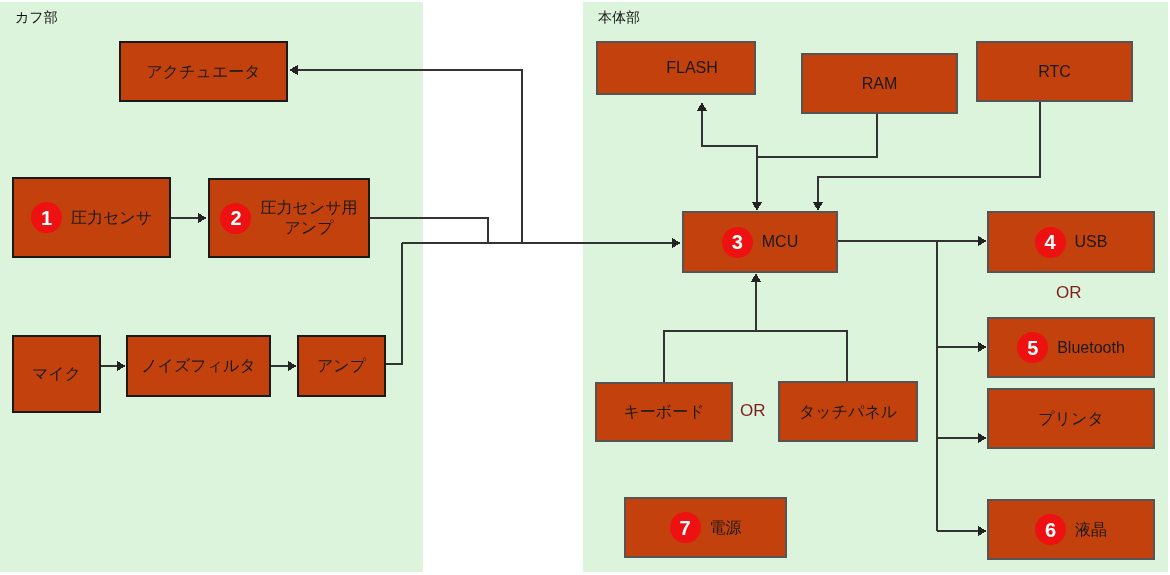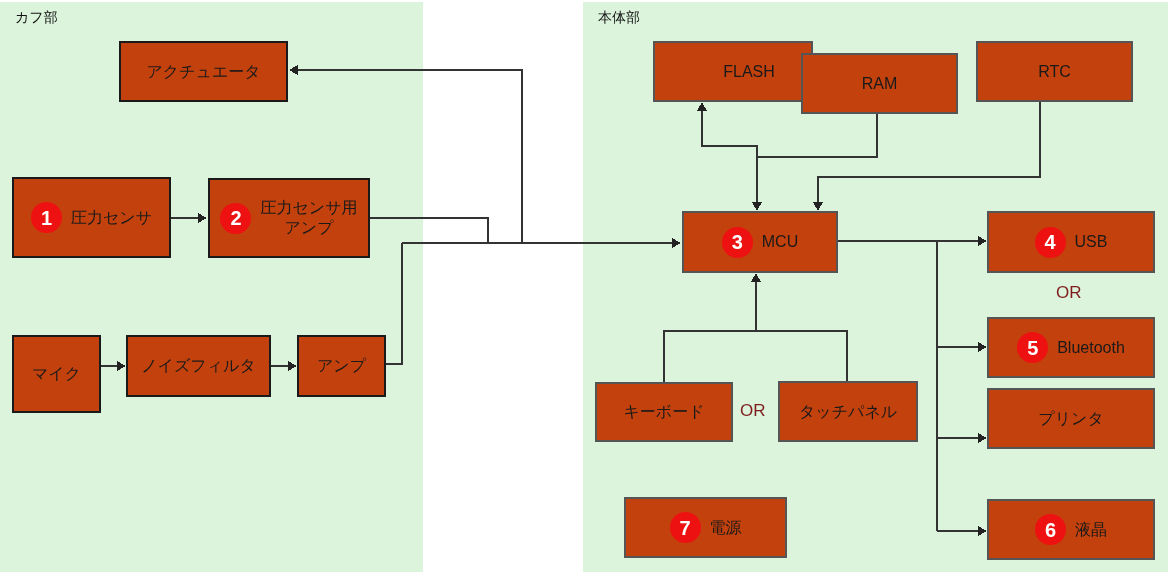--- a/index.html
+++ b/index.html
@@ -29,21 +29,21 @@
   .two-line{display:flex;flex-direction:column;line-height:1.25;}
   .or-label{position:absolute;font-size:17px;color:#7f1d1d;}
   #or-io{left:1056px;top:283px;}
   #or-input{left:740px;top:401px;}
   #actuator{left:119px;top:41px;width:169px;height:61px;}
   #pressure-sensor{left:12px;top:177px;width:159px;height:81px;}
   #pressure-amp{left:208px;top:178px;width:162px;height:80px;}
   #mic{left:12px;top:335px;width:89px;height:78px;}
   #noise-filter{left:126px;top:335px;width:145px;height:62px;}
   #amp{left:297px;top:335px;width:89px;height:62px;}
-  #flash{left:653px;top:41px;width:160px;height:61px;padding-left:32px;}
+  #flash{left:596px;top:41px;width:160px;height:54px;padding-left:32px;}
   #ram{left:801px;top:41px;width:157px;height:61px;margin-top:12px;}
   #rtc{left:976px;top:41px;width:157px;height:61px;}
   #mcu{left:682px;top:211px;width:156px;height:62px;}
   #usb{left:987px;top:211px;width:168px;height:62px;}
   #bluetooth{left:987px;top:317px;width:168px;height:61px;}
   #printer{left:987px;top:388px;width:168px;height:61px;}
   #lcd{left:987px;top:499px;width:168px;height:61px;}
   #keyboard{left:595px;top:382px;width:138px;height:60px;}
   #touch-panel{left:778px;top:381px;width:140px;height:61px;}
   #power{left:624px;top:497px;width:163px;height:61px;}

